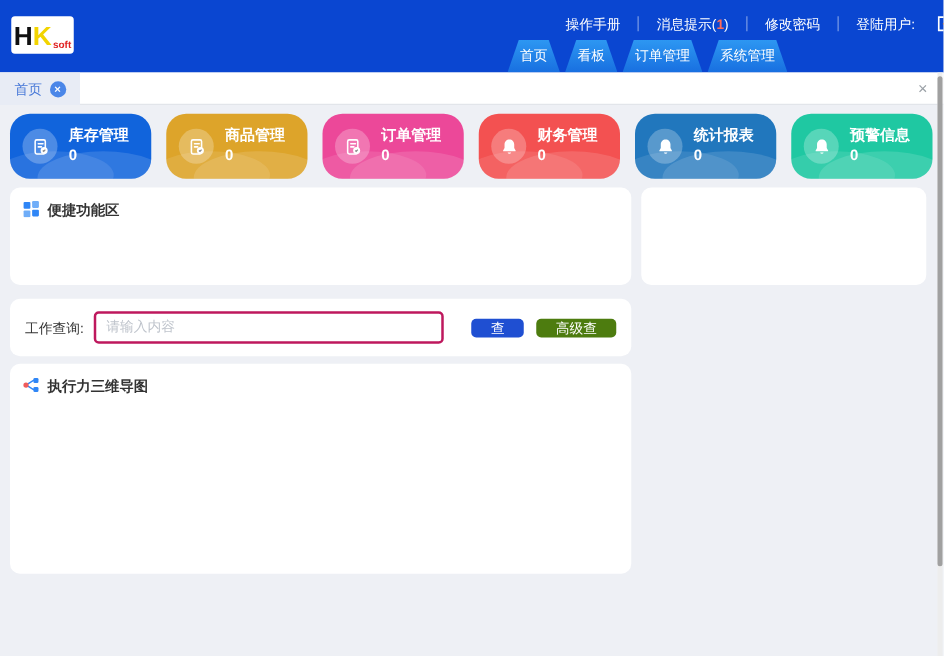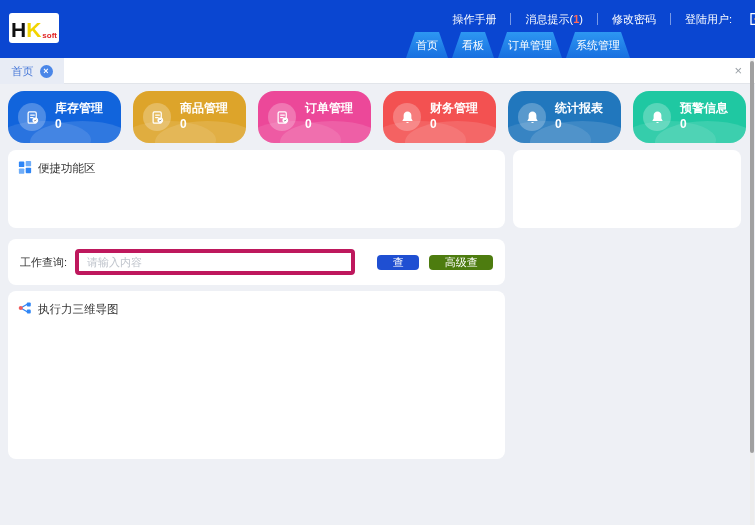--- a/index.html
+++ b/index.html
@@ -50,24 +50,24 @@
   .card-value { font-size:12px; font-weight:700; }
 
   
   .panel { position:absolute; background:#fff; border-radius:8px; }
   .panel-quick   { left:8px;   top:150px; width:497px; height:78px; }
   .panel-rtop    { left:513px; top:150px; width:228px; height:78px; }
   .panel-query   { left:8px;   top:239px; width:497px; height:46px; display:flex; align-items:center; padding:0 12px; }
   .panel-notice  { left:513px; top:239px; width:228px; height:266px; }
   .panel-mindmap { left:8px;   top:291px; width:497px; height:168px; }
   .panel-title { display:flex; align-items:center; gap:6px; padding:10px 0 0 10px;
-                 font-size:11.5px; font-weight:400; color:#333; }
+                 font-size:11.5px; font-weight:700; color:#333; }
 
   .query-label { font-size:11px; color:#333; flex:none; }
-  .query-input { margin-left:8px; width:282px; height:26px; border:4px solid #be185d; border-radius:4px;
+  .query-input { margin-left:8px; width:282px; height:26px; border:2px solid #be185d; border-radius:4px;
                  padding:0 8px; font-size:11px; color:#333; outline:none; font-family:inherit; }
   .query-input::placeholder { color:#bfc4cc; }
   .btn { height:15px; border:none; border-radius:4px; color:#fff; font-size:11px; padding:0 10px;
          cursor:pointer; font-family:inherit; }
   .btn-query { margin-left:22px; }
   .btn-adv { margin-left:10px; }
 
   
   .footer { position:absolute; left:0; bottom:0; width:755px; height:14px; background:#0a46d1;
             color:#fff; font-size:10px; display:flex; align-items:center; justify-content:center; line-height:14px; }

